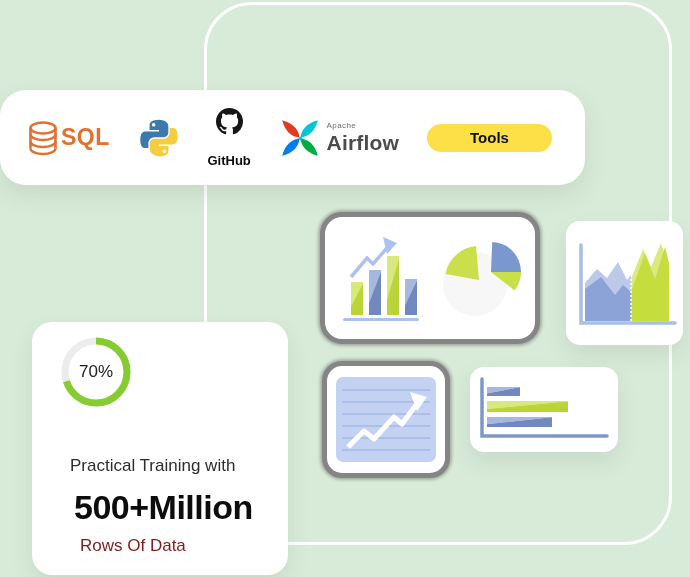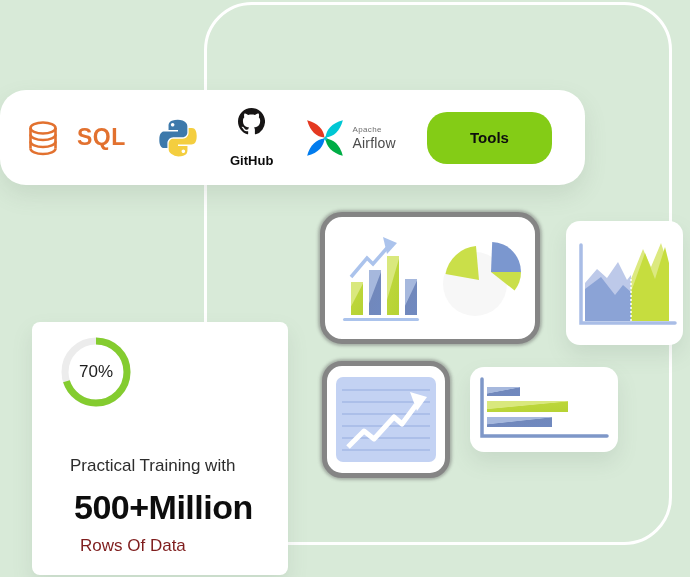--- a/index.html
+++ b/index.html
@@ -8,46 +8,46 @@
 
   
   .frame{position:absolute;left:204px;top:2px;width:462px;height:537px;
     border:3px solid #ffffff;border-radius:48px;z-index:1;}
 
   
   .toolbar{position:absolute;left:0;top:90px;width:585px;height:95px;background:#ffffff;
     border-radius:26px;z-index:3;display:flex;align-items:center;justify-content:space-between;
     padding:0 33px 0 25px;box-sizing:border-box;box-shadow:0 10px 22px rgba(110,130,115,.16);}
   .logo{display:flex;align-items:center;}
-  .sql-text{font-size:23px;font-weight:800;color:#e2712f;margin-left:16px;letter-spacing:.5px;}
+  .sql-text{font-size:23px;font-weight:800;color:#e2712f;margin-left:0;letter-spacing:.5px;}
   .github{flex-direction:column;gap:0;}
   .github-label{font-size:13px;font-weight:700;color:#0b0b0b;margin-top:18px;}
   .airflow{gap:6px;}
   .airflow-text{display:flex;flex-direction:column;line-height:1;}
   .apache-label{font-size:8px;color:#6d6d6d;letter-spacing:.4px;margin-bottom:2px;}
-  .airflow-label{font-size:14px;color:#4b4b4b;font-weight:400;letter-spacing:.2px;}
-  .tools-btn{width:125px;height:52px;border:none;border-radius:20px;background:#84cc16;
+  .airflow-label{font-size:21px;color:#4b4b4b;font-weight:700;letter-spacing:.2px;}
+  .tools-btn{width:125px;height:28px;border:none;border-radius:20px;background:#fde047;
     color:#0e0e0e;font-size:15px;font-weight:700;font-family:inherit;cursor:pointer;}
 
   
   .card{position:absolute;background:#ffffff;box-sizing:border-box;z-index:2;}
   .bordered{border:5px solid #858585;box-shadow:0 0 3px 2px rgba(105,105,105,.45);}
   .soft{box-shadow:0 10px 20px rgba(110,130,115,.15);}
 
   .main-chart{left:320px;top:212px;width:220px;height:132px;border-radius:22px;
     display:flex;align-items:center;justify-content:space-evenly;}
   .area-card{left:566px;top:221px;width:117px;height:124px;border-radius:14px;
     display:flex;align-items:center;justify-content:center;}
   .line-card{left:322px;top:361px;width:128px;height:117px;border-radius:20px;
     display:flex;align-items:center;justify-content:center;}
   .hbar-card{left:470px;top:367px;width:148px;height:85px;border-radius:14px;
     display:flex;align-items:center;justify-content:center;}
 
   
-  .stats-card{left:32px;top:322px;width:256px;height:253px;border-radius:8px;}
+  .stats-card{left:32px;top:322px;width:256px;height:253px;border-radius:20px;}
   .ring-wrap{position:absolute;left:24px;top:10px;width:80px;height:80px;}
   .ring-label{position:absolute;left:0;top:0;width:80px;height:80px;display:flex;
     align-items:center;justify-content:center;font-size:17px;font-weight:500;color:#1e1e1e;}
   .stats-l1{position:absolute;left:30px;top:126px;margin:8px;font-size:17px;color:#2d2d2d;}
   .stats-l2{position:absolute;left:28px;top:152px;margin:14px;font-size:34px;font-weight:800;
     color:#0d0d0d;letter-spacing:-.5px;}
   .stats-l3{position:absolute;left:30px;top:196px;margin:18px;font-size:17px;color:#7f1d1d;}
 
   .hidden-defs{position:absolute;width:0;height:0;overflow:hidden;}
 </style>

